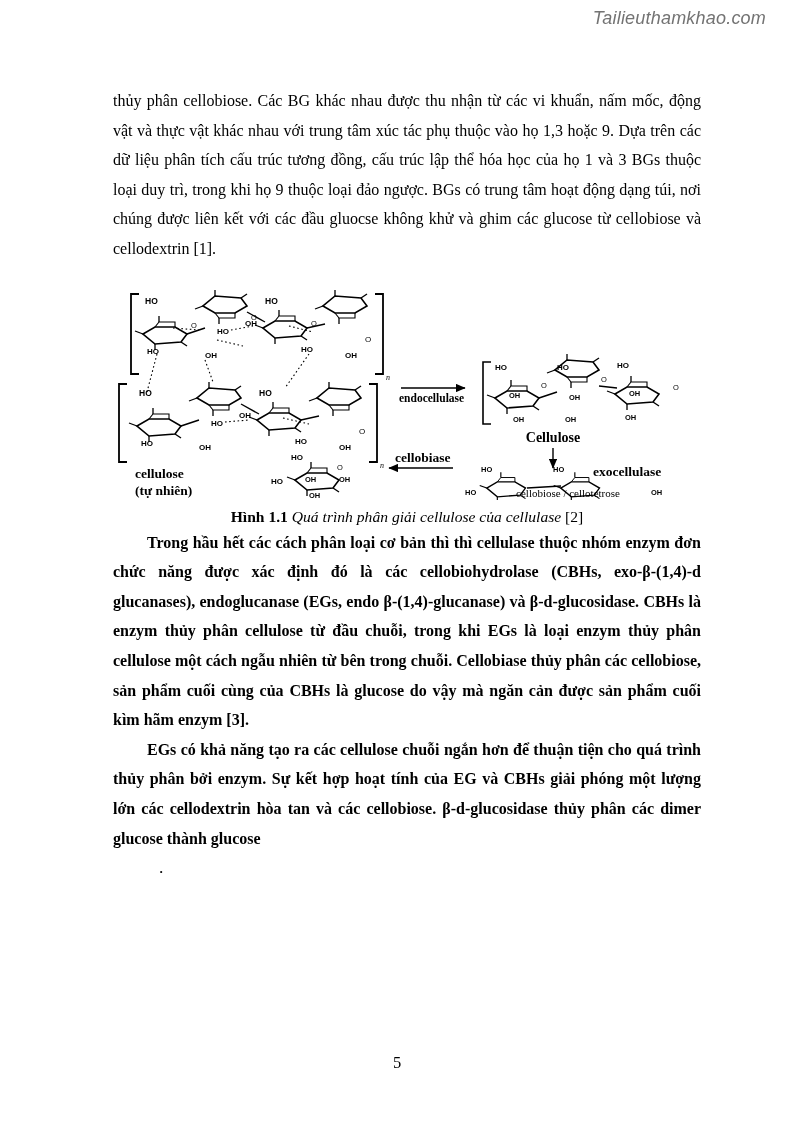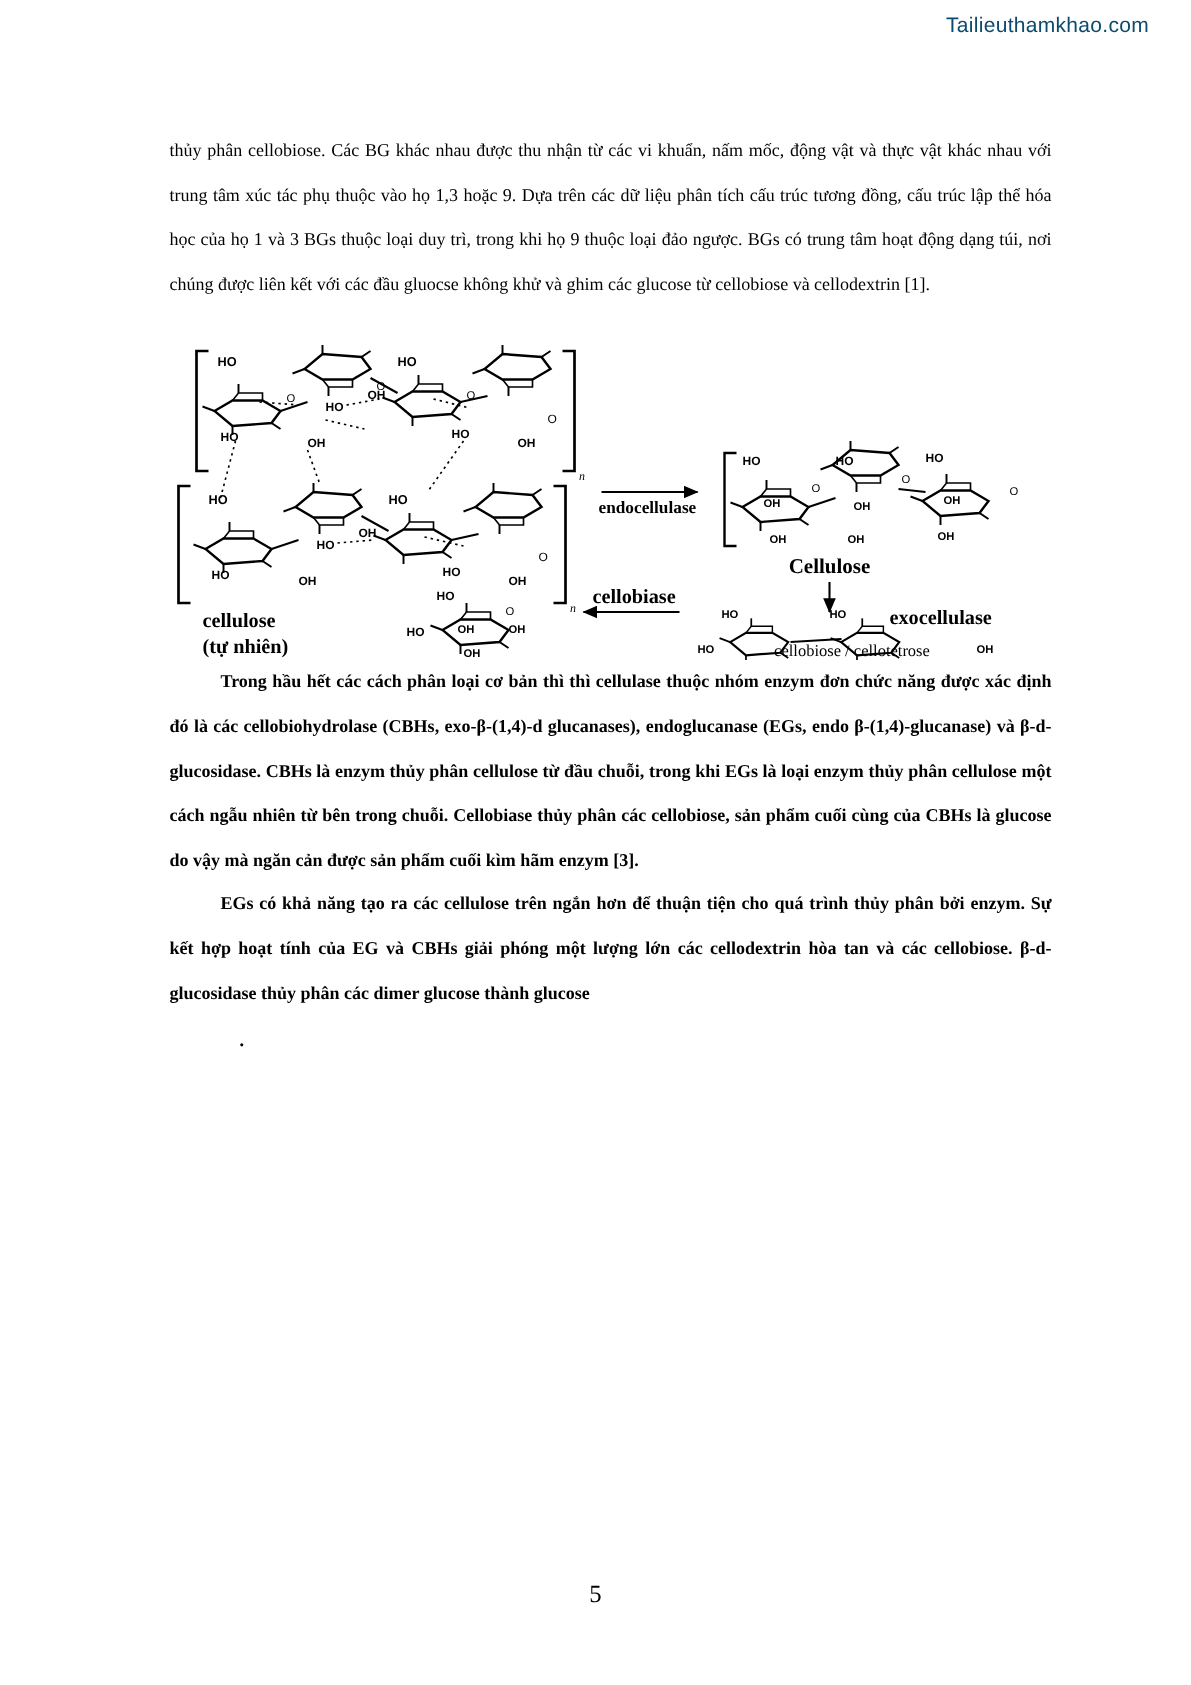--- a/index.html
+++ b/index.html
@@ -21,37 +21,38 @@
     inset: 0;
     background: #ffffff;
   }
 
   
   .watermark {
     position: absolute;
     top: 8px;
     right: 28px;
     font-family: "Liberation Sans", "DejaVu Sans", sans-serif;
-    font-size: 14px;
-    color: #0c4a6e;
+    font-size: 18px;
+    color: #737373;
     letter-spacing: 0.2px;
     user-select: none;
+    font-style: italic;
   }
 
   
   .content {
     position: absolute;
     left: 113px;
     top: 86px;
     width: 588px;
   }
 
   p.body {
     margin: 0;
-    font-size: 12px;
+    font-size: 16px;
     line-height: 29.6px;
     text-align: justify;
     text-justify: inter-word;
     hyphens: none;
   }
   p.indent { text-indent: 34px; font-weight: bold; }
   p.lone-dot {
     margin: 0;
     font-size: 17.4px;
     line-height: 29.6px;
@@ -251,24 +252,29 @@
             </g>
           <text x="178" y="178" font-size="8" font-family="Liberation Sans, sans-serif" font-weight="bold">HO</text>
           <text x="158" y="202" font-size="8" font-family="Liberation Sans, sans-serif" font-weight="bold">HO</text>
           <text x="192" y="200" font-size="7.5" font-family="Liberation Sans, sans-serif" font-weight="bold">OH</text>
           <text x="226" y="200" font-size="7.5" font-family="Liberation Sans, sans-serif" font-weight="bold">OH</text>
           <text x="224" y="188" font-size="7.5" font-family="Liberation Sans, sans-serif">O</text>
           <text x="196" y="216" font-size="7.5" font-family="Liberation Sans, sans-serif" font-weight="bold">OH</text>
         </svg>
       </div>
 
+      <figcaption class="caption">
+        <span class="cap-label">Hình 1.1</span>
+        <span class="cap-title">Quá trình phân giải cellulose của cellulase</span>
+        <span class="cap-ref">[2]</span>
+      </figcaption>
     </figure>
 
     <p class="body indent">Trong hầu hết các cách phân loại cơ bản thì thì cellulase thuộc nhóm enzym đơn chức năng được xác định đó là các cellobiohydrolase (CBHs, exo-β-(1,4)-d glucanases), endoglucanase (EGs, endo β-(1,4)-glucanase) và β-d-glucosidase. CBHs là enzym thủy phân cellulose từ đầu chuỗi, trong khi EGs là loại enzym thủy phân cellulose một cách ngẫu nhiên từ bên trong chuỗi. Cellobiase thủy phân các cellobiose, sản phẩm cuối cùng của CBHs là glucose do vậy mà ngăn cản được sản phẩm cuối kìm hãm enzym [3].</p>
 
-    <p class="body indent">EGs có khả năng tạo ra các cellulose trên ngắn hơn để thuận tiện cho quá trình thủy phân bởi enzym. Sự kết hợp hoạt tính của EG và CBHs giải phóng một lượng lớn các cellodextrin hòa tan và các cellobiose. β-d-glucosidase thủy phân các dimer glucose thành glucose</p>
+    <p class="body indent">EGs có khả năng tạo ra các cellulose chuỗi ngắn hơn để thuận tiện cho quá trình thủy phân bởi enzym. Sự kết hợp hoạt tính của EG và CBHs giải phóng một lượng lớn các cellodextrin hòa tan và các cellobiose. β-d-glucosidase thủy phân các dimer glucose thành glucose</p>
 
     <p class="lone-dot">.</p>
   </div>
 
   <div class="page-number">5</div>
 
 </div>
 
 </body></html>

